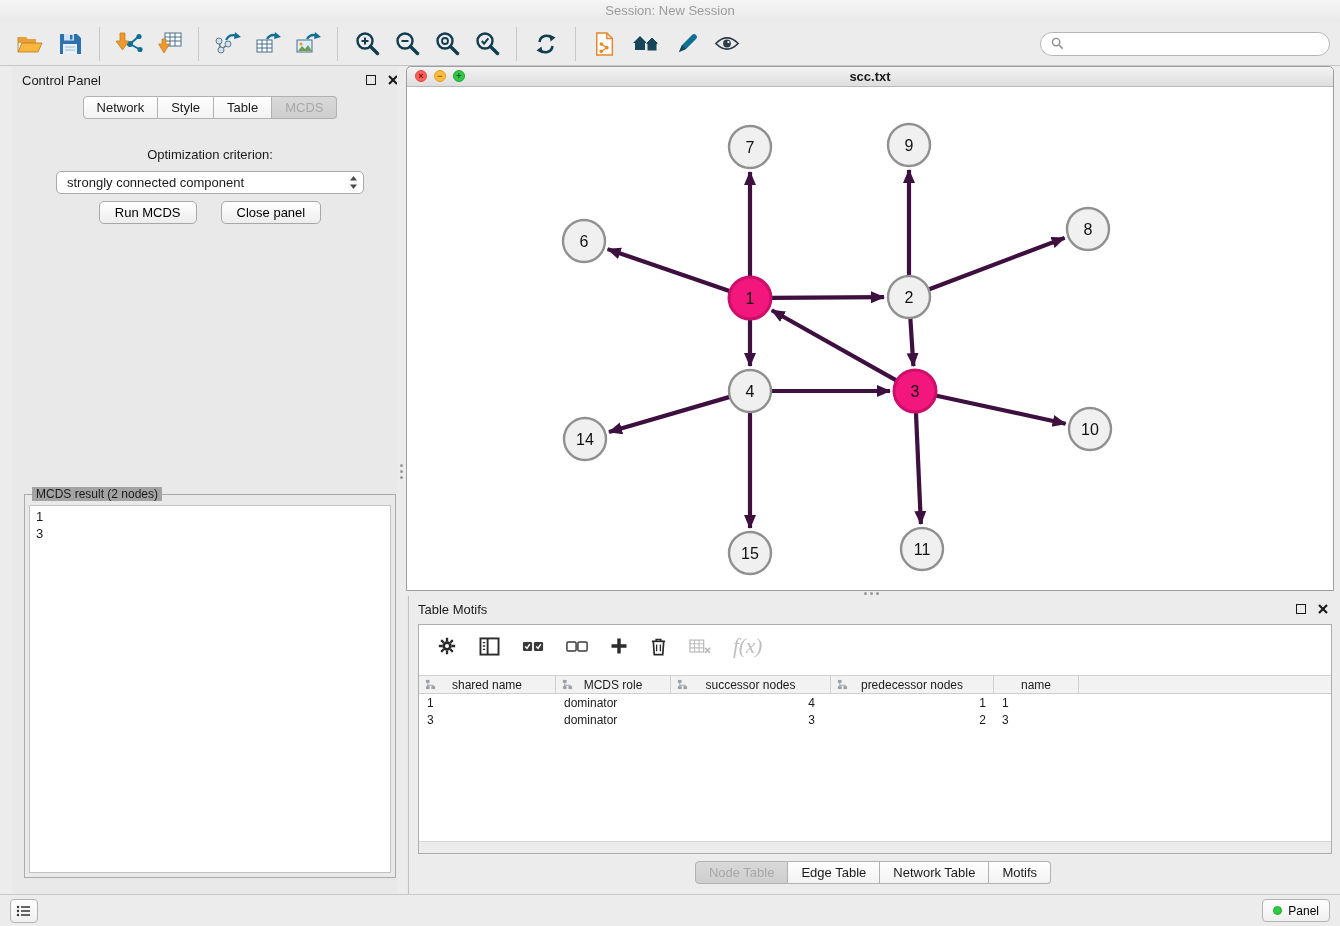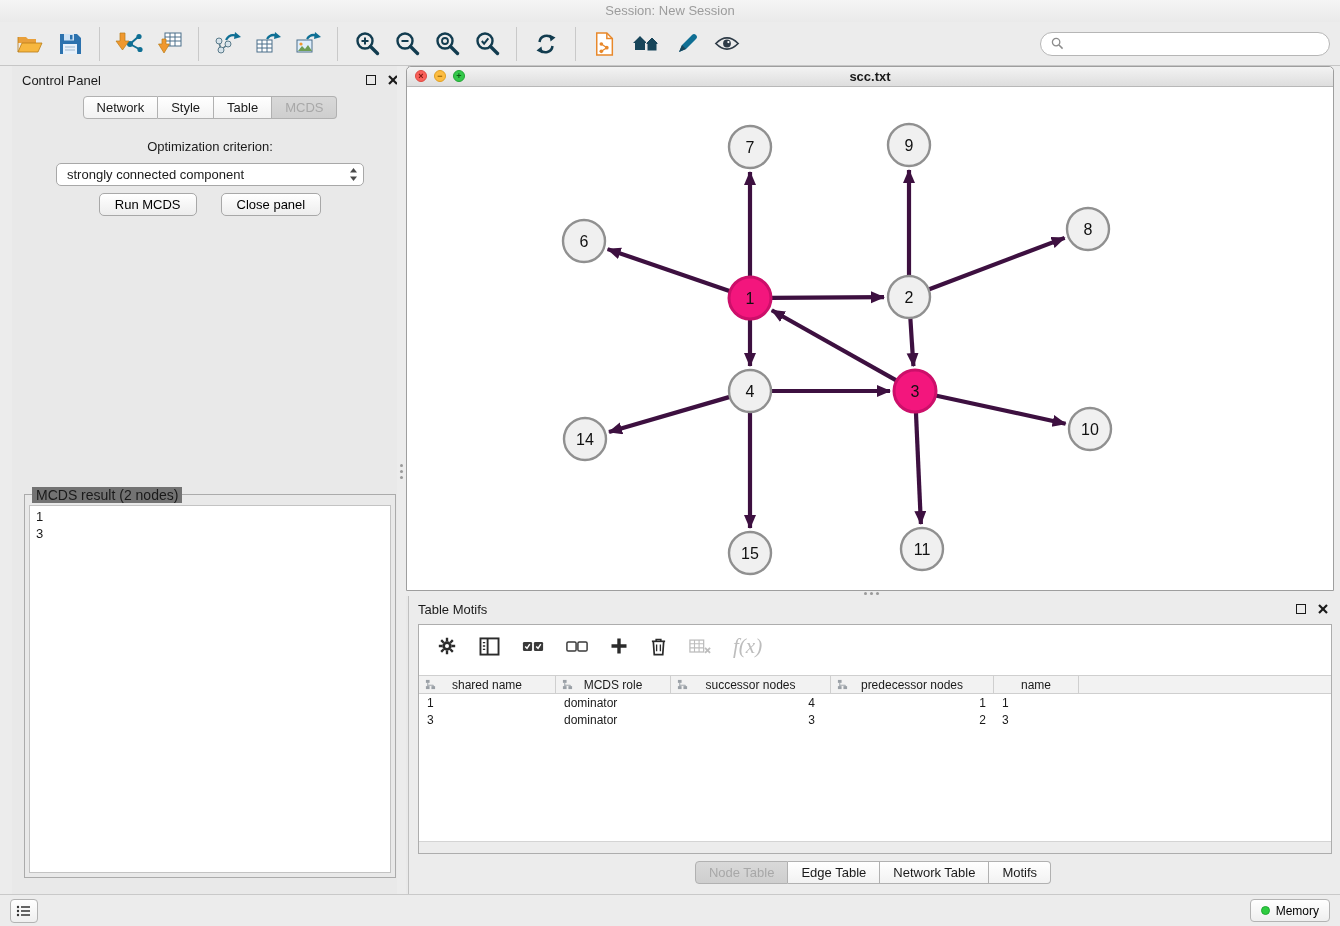--- a/index.html
+++ b/index.html
@@ -18,27 +18,27 @@
   .control-panel { position:absolute; left:12px; top:66px; width:397px; height:828px; background:#e9e9e9; border-right:1px solid #c0c0c0; }
   .panel-header { height:28px; display:flex; align-items:center; padding:0 10px; font-size:13px; }
   .panel-header .spacer { flex:1; }
   .icon-float { width:10px; height:10px; border:1.5px solid #1a1a1a; margin-right:12px; background:transparent; }
   .icon-close-svg line { stroke:#1a1a1a; stroke-width:2.2; }
   .cp-tabs { display:flex; justify-content:center; margin-top:2px; }
   .seg-btn { font-size:13px; padding:3px 13px; background:linear-gradient(#ffffff,#f2f2f2); border:1px solid #b1b1b1; border-left:none; color:#1a1a1a; font-family:"Liberation Sans",sans-serif; }
   .seg-btn:first-child { border-left:1px solid #b1b1b1; border-radius:4px 0 0 4px; }
   .seg-btn:last-child { border-radius:0 4px 4px 0; }
   .seg-btn.active { background:linear-gradient(#d9d9d9,#cecece); color:#a8a8a8; }
-  .opt-label { text-align:center; font-size:13px; margin-top:20px; }
+  .opt-label { text-align:center; font-size:13px; margin-top:28px; }
   .dropdown { width:308px; height:23px; margin:9px auto 0; background:#fff; border:1px solid #a8a8a8; border-radius:5px; display:flex; align-items:center; padding:0 5px 0 10px; font-size:13px; }
   .dropdown .dd-label { flex:1; }
   .btn-row { display:flex; justify-content:center; gap:24px; margin-top:7px; }
   .btn { font-size:13px; padding:3px 15px; background:linear-gradient(#ffffff,#ededed); border:1px solid #a8a8a8; border-radius:5px; font-family:"Liberation Sans",sans-serif; }
   .result-group { position:absolute; left:12px; top:428px; width:372px; height:384px; border:1px solid #ababab; }
-  .result-label { position:absolute; top:-8px; left:7px; background:#737373; padding:0 4px; font-size:14px; }
+  .result-label { position:absolute; top:-8px; left:7px; background:#a3a3a3; padding:0 4px; font-size:12px; }
   .result-list { position:absolute; left:4px; right:4px; top:10px; bottom:4px; background:#fff; border:1px solid #c3c3c3; font-size:13px; line-height:17px; padding:2px 6px; white-space:pre-line; overflow:hidden; }
 
   
   .v-splitter { position:absolute; left:397px; top:66px; width:9px; height:828px; background:#ececec; }
   .v-splitter .dots { position:absolute; top:398px; left:3px; width:3px; height:3px; border-radius:50%; background:#9a9a9a; box-shadow:0 6px 0 #9a9a9a, 0 12px 0 #9a9a9a; }
   .h-splitter { position:absolute; left:406px; top:591px; width:934px; height:5px; background:#ececec; }
   .h-splitter .dots { position:absolute; left:458px; top:1px; width:3px; height:3px; border-radius:50%; background:#9a9a9a; box-shadow:6px 0 0 #9a9a9a, 12px 0 0 #9a9a9a; }
 
   
   .network-window { position:absolute; left:406px; top:66px; width:928px; height:525px; background:#fff; border:1px solid #9e9e9e; border-radius:5px 5px 0 0; }
@@ -490,15 +490,15 @@
         </g>
       <g fill="#333">
           <circle cx="2" cy="3" r="1.2"></circle>
           <circle cx="2" cy="7" r="1.2"></circle>
           <circle cx="2" cy="11" r="1.2"></circle>
         </g>
     </svg>
   </button>
   <button class="memory-btn">
     <span class="memory-dot"></span>
-    <span>Memory</span>
+    <span>Panel</span>
   </button>
 </div>
 
 </body></html>

